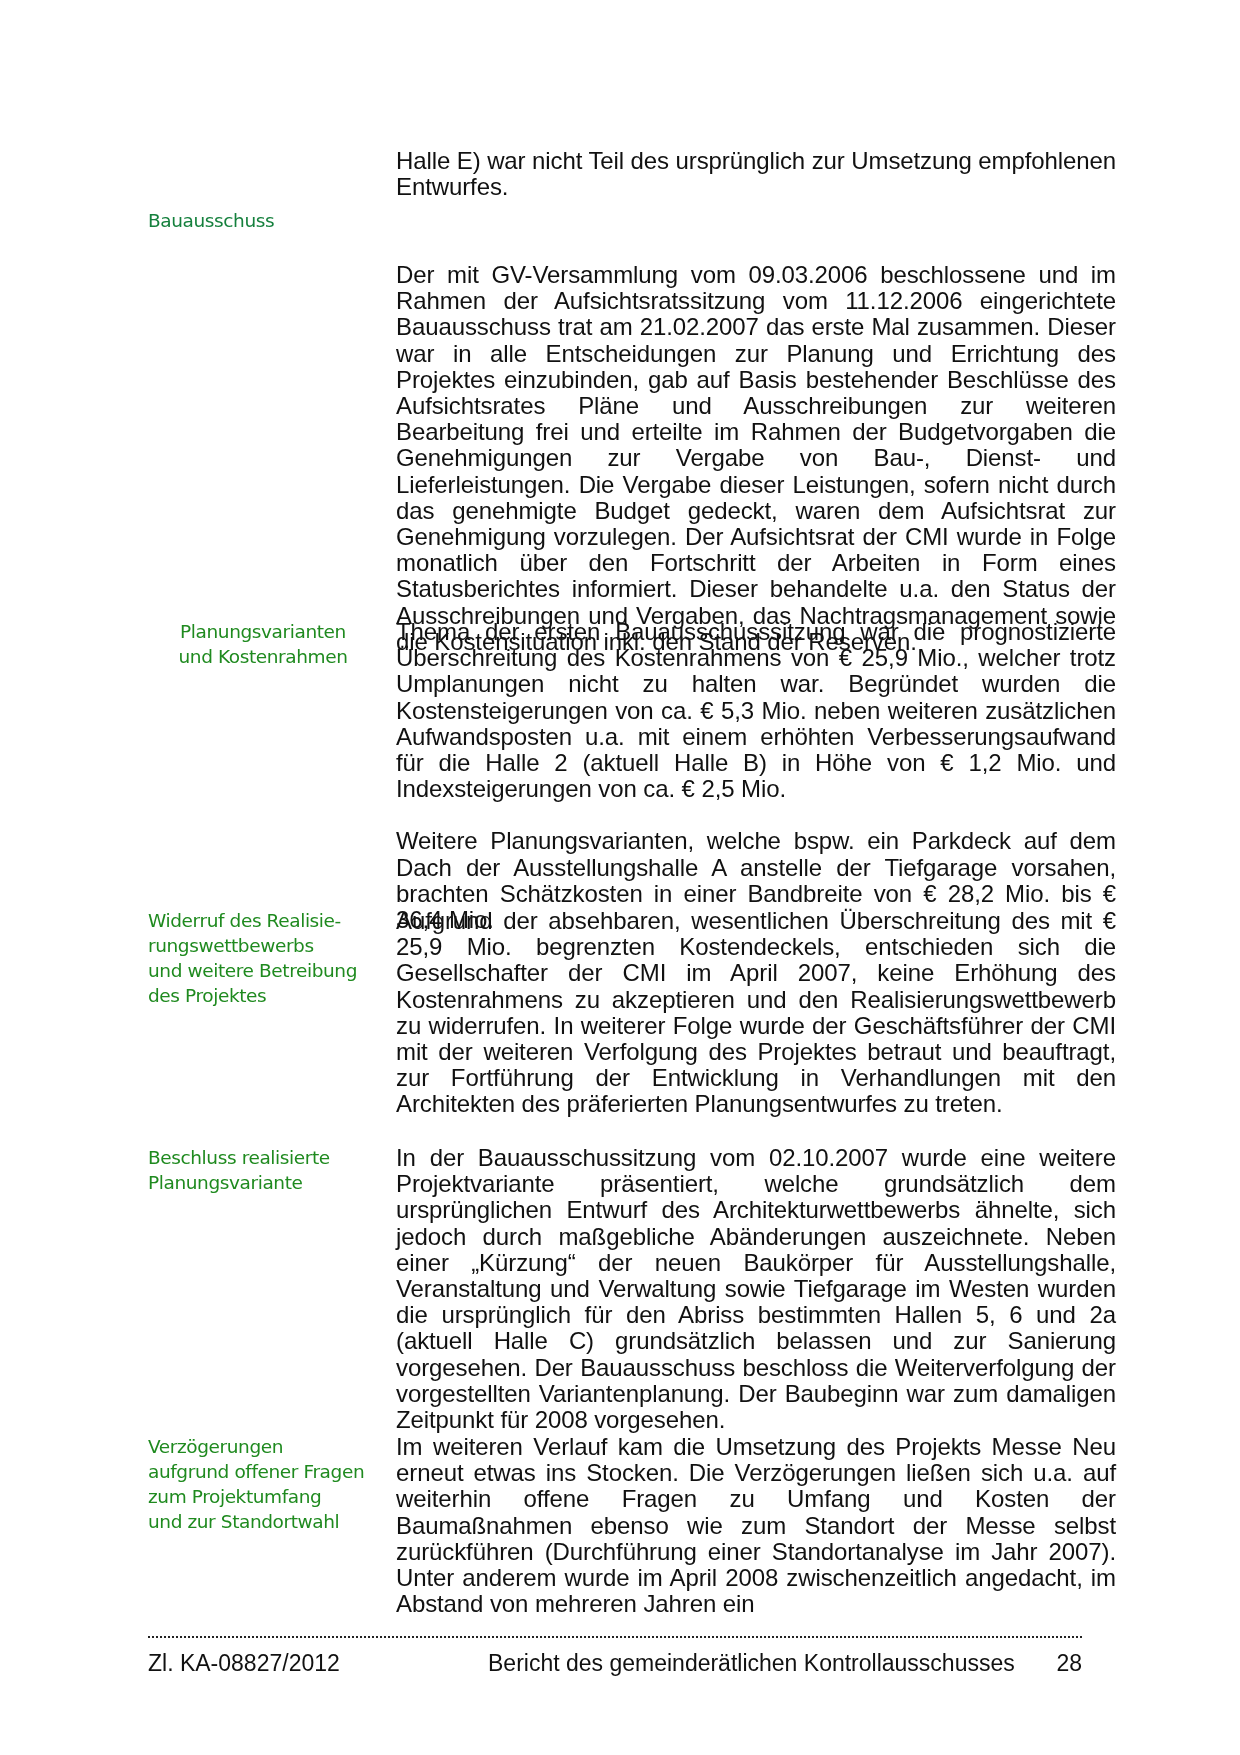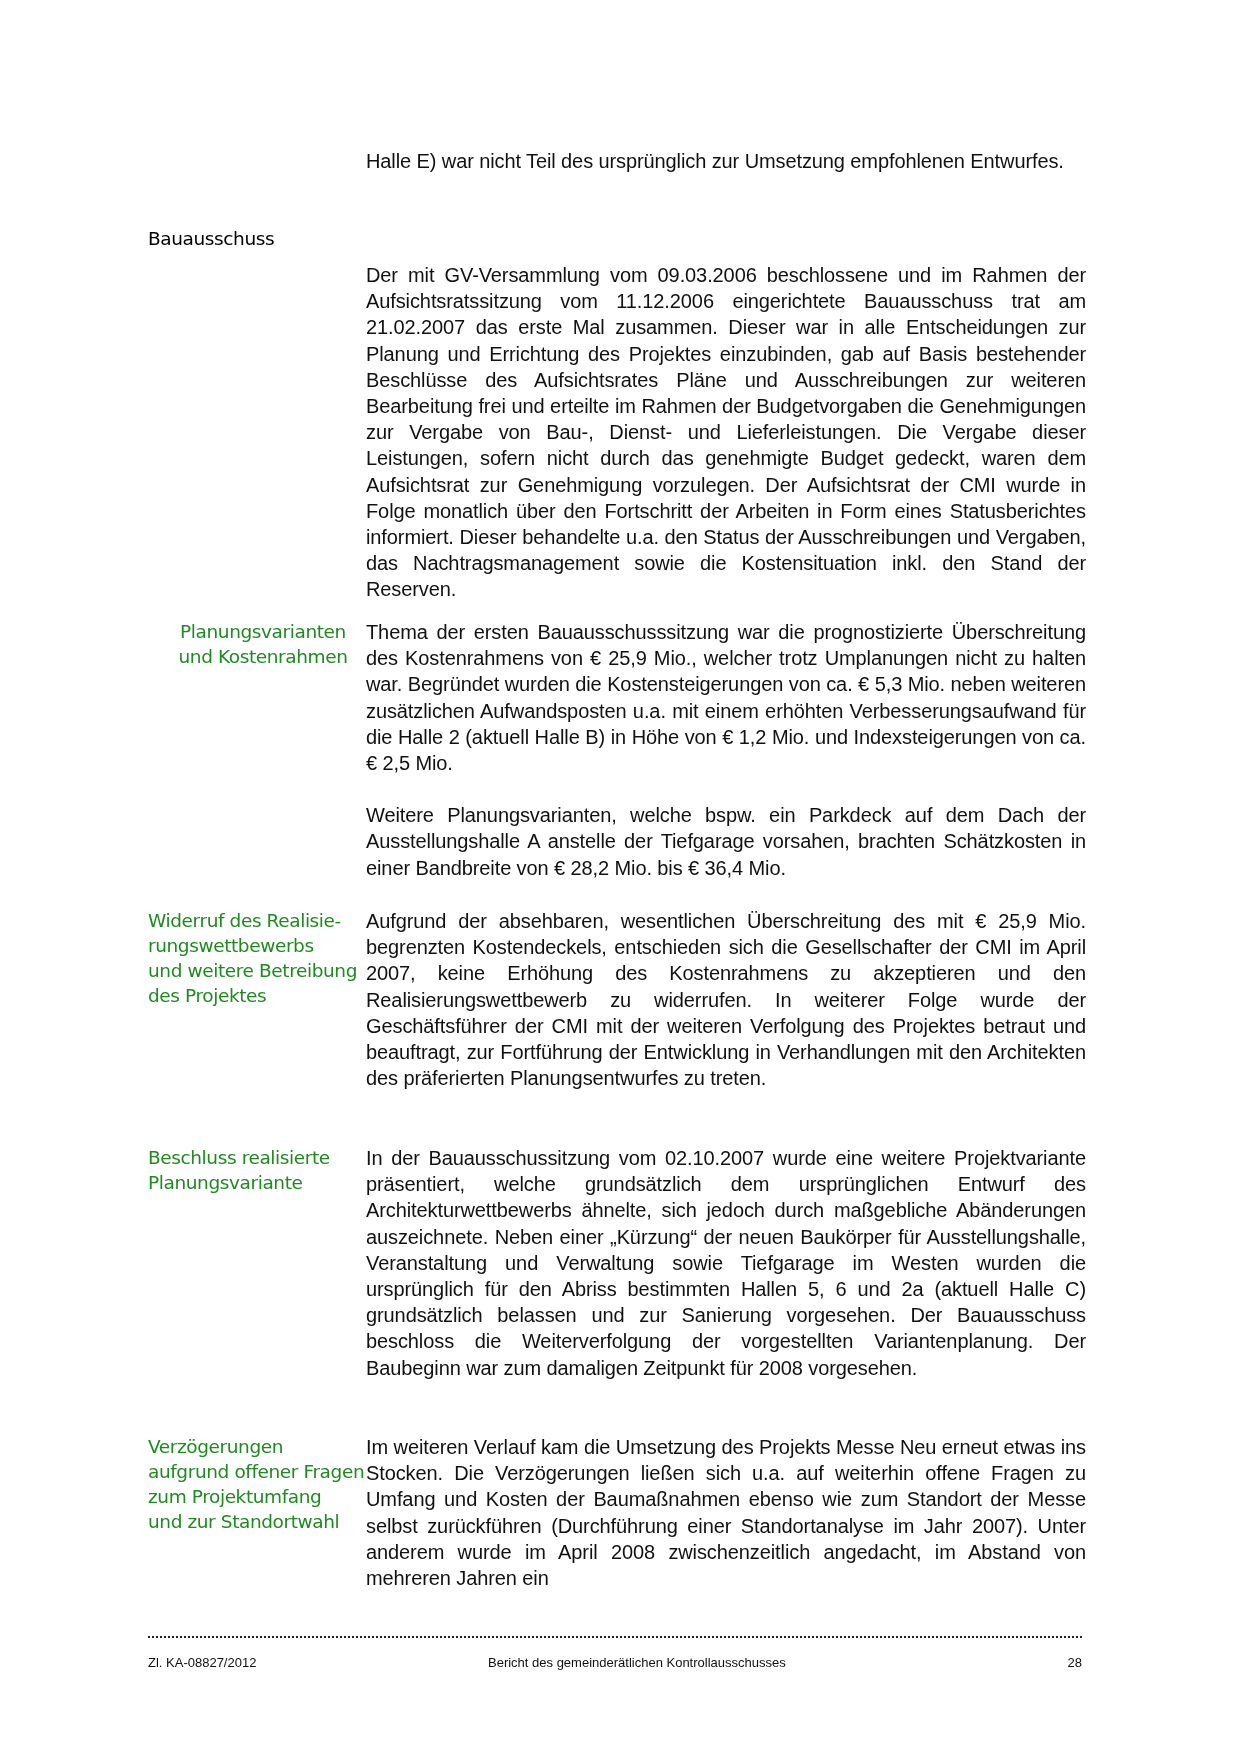--- a/index.html
+++ b/index.html
@@ -8,48 +8,48 @@
       font-family: "Liberation Sans", sans-serif; color: #111111;
     }
     .page { position: absolute; left: 0; top: 0; width: 1240px; height: 1755px; }
     .margin-note {
       position: absolute; left: 148px; width: 230px;
       font-family: "DejaVu Sans", sans-serif;
       font-size: 18.5px; line-height: 25px; color: #1f8a1f;
       letter-spacing: -0.4px;
     }
     .body-text {
-      position: absolute; left: 366px; width: 720px;
-      font-size: 20px; line-height: 26.2px; text-align: justify;
+      position: absolute; left: 396px; width: 720px;
+      font-size: 24px; line-height: 26.2px; text-align: justify;
       letter-spacing: -0.1px;
     }
     .body-text p { margin: 0 0 26px 0; }
     .body-text p:last-child { margin-bottom: 0; }
     .footer-rule {
       position: absolute; left: 148px; top: 1636px; width: 934px; height: 0;
       border-top: 2px dotted #222222;
     }
     .footer {
       position: absolute; left: 148px; top: 1652px; width: 934px; height: 24px;
-      font-size: 13px; line-height: 22px; color: #111;
+      font-size: 23px; line-height: 22px; color: #111;
     }
     .footer .left { position: absolute; left: 0; top: 0; }
     .footer .center { position: absolute; left: 292px; top: 0; margin-left: 48px; }
     .footer .right { position: absolute; right: 0; top: 0; }
   </style>
 </head>
 <body>
 
 <div class="page">
 
   <div class="body-text" style="top: 148px; color: rgb(17, 17, 17);">
     <p>Halle E) war nicht Teil des ursprünglich zur Umsetzung empfohlenen Entwurfes.</p>
   </div>
 
-  <div class="margin-note" style="top: 226px; color: #000000;">
+  <div class="margin-note" style="top: 208px; color: #15803d;">
     <div>Bauausschuss</div>
   </div>
   <div class="body-text" style="top: 226px; color: rgb(17, 17, 17); margin-top: 36px;">
     <p>Der mit GV-Versammlung vom 09.03.2006 beschlossene und im Rahmen der Aufsichtsratssitzung vom 11.12.2006 eingerichtete Bauausschuss trat am 21.02.2007 das erste Mal zusammen. Dieser war in alle Entscheidungen zur Planung und Errichtung des Projektes einzubinden, gab auf Basis bestehender Beschlüsse des Aufsichtsrates Pläne und Ausschreibungen zur weiteren Bearbeitung frei und erteilte im Rahmen der Budgetvorgaben die Genehmigungen zur Vergabe von Bau-, Dienst- und Lieferleistungen. Die Vergabe dieser Leistungen, sofern nicht durch das genehmigte Budget gedeckt, waren dem Aufsichtsrat zur Genehmigung vorzulegen. Der Aufsichtsrat der CMI wurde in Folge monatlich über den Fortschritt der Arbeiten in Form eines Statusberichtes informiert. Dieser behandelte u.a. den Status der Ausschreibungen und Vergaben, das Nachtragsmanagement sowie die Kostensituation inkl. den Stand der Reserven.</p>
   </div>
 
   <div class="margin-note" style="top: 619px; color: rgb(31, 138, 31); text-align: center;">
     <div>Planungsvarianten</div>
     <div>und Kostenrahmen</div>
   </div>

